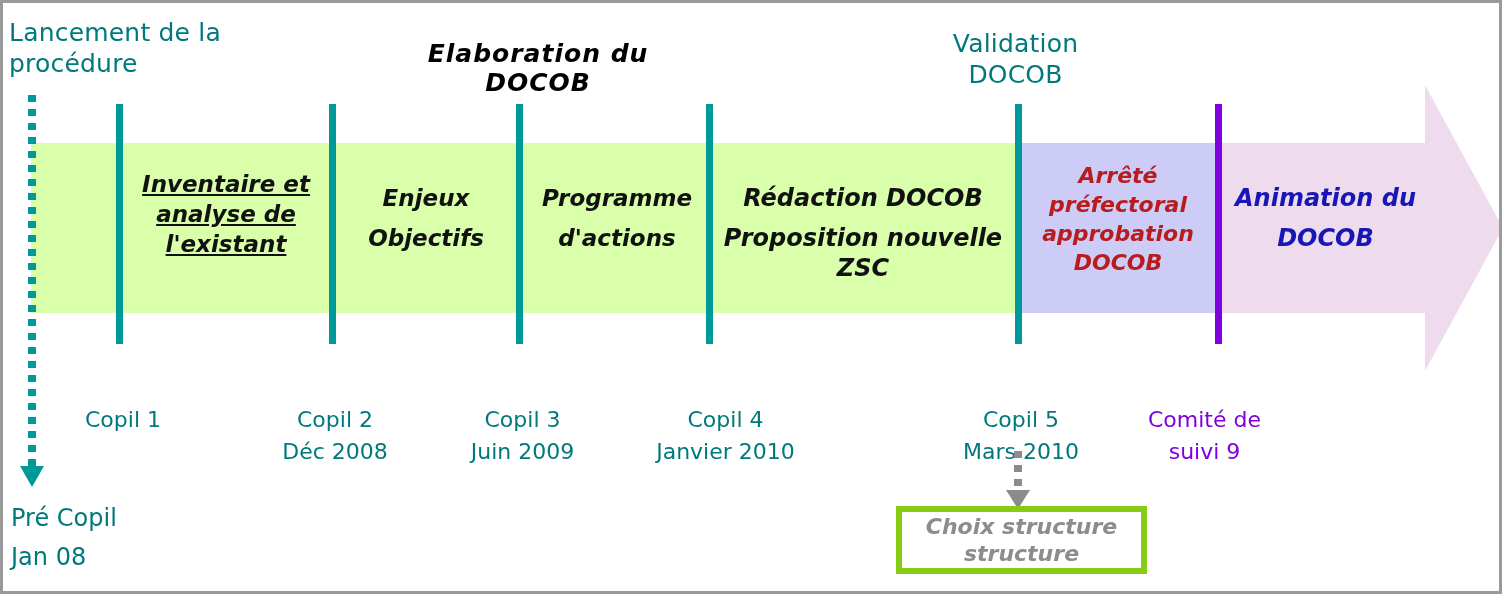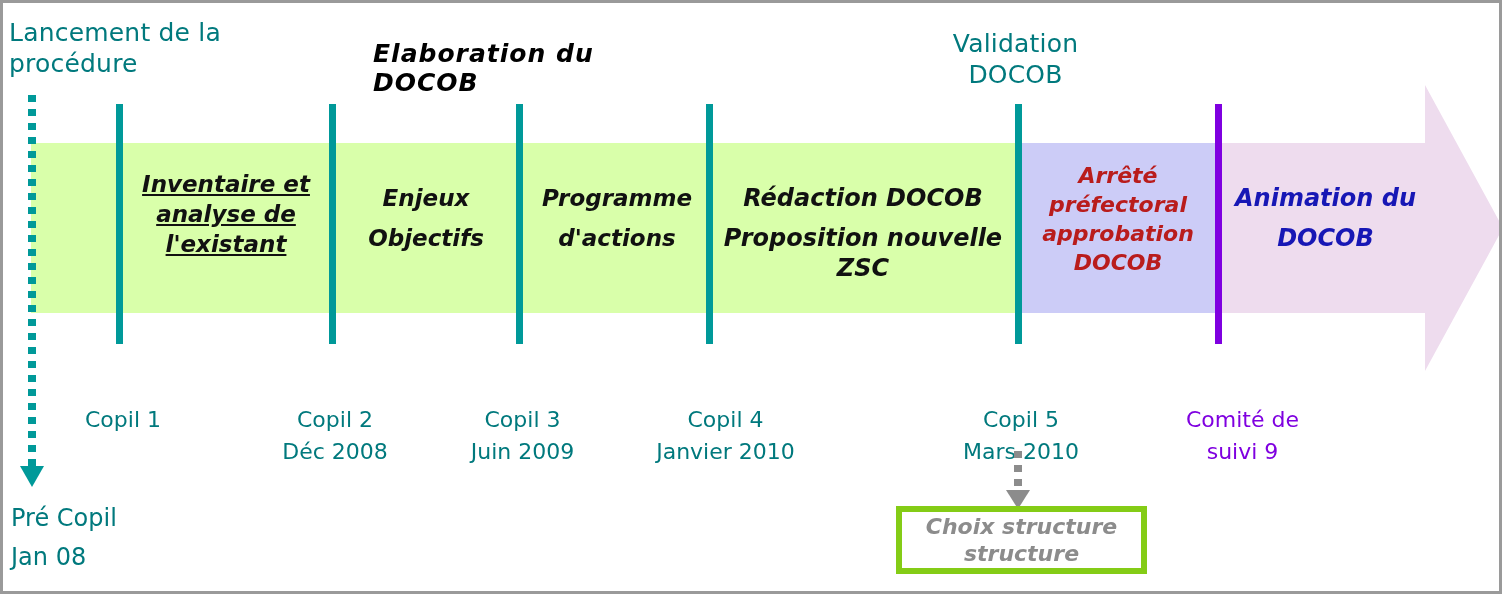--- a/index.html
+++ b/index.html
@@ -48,20 +48,21 @@
     position:absolute;
     color:#00797d;
     font-size:25px;
     line-height:31px;
     letter-spacing:0.2px;
   }
   #hl-lancement { left:6px;  top:14px;  width:260px; text-align:left; }
   #hl-validation{ left:915px;top:25px;  width:195px; text-align:center; }
   #hl-elab {
     position:absolute; left:370px; top:36px; width:330px;
+    text-align:center;
     color:#000000;
     font-style:italic; font-weight:bold;
     font-size:25px; letter-spacing:1px;
   }
 
   
   .phase {
     position:absolute;
     font-style:italic;
     font-weight:bold;
@@ -89,21 +90,21 @@
     margin-top:43px;
   }
   .mlabel.purple { color:#7f00e0; }
   .mlabel .ln2 { display:block; }
 
   #ml-1 { left:30px;   width:180px; }
   #ml-2 { left:242px;  width:180px; }
   #ml-3 { left:432px;  width:175px; }
   #ml-4 { left:620px;  width:205px; }
   #ml-5 { left:928px;  width:180px; }
-  #ml-6 { left:1162px; width:155px; }
+  #ml-6 { left:1124px; width:155px; }
 
   
   .dotted-line {
     position:absolute;
     width:8px;
     background-image:linear-gradient(to bottom,
         currentColor 0px, currentColor 7px,
         transparent 7px, transparent 14px);
     background-size:8px 14px;
   }

